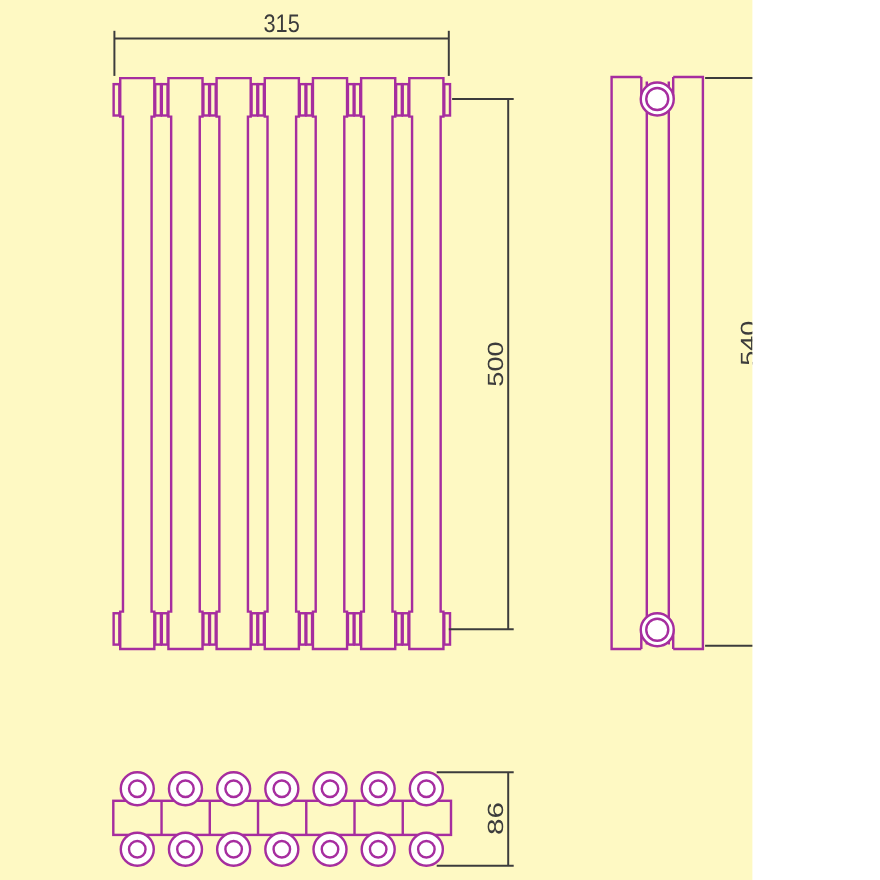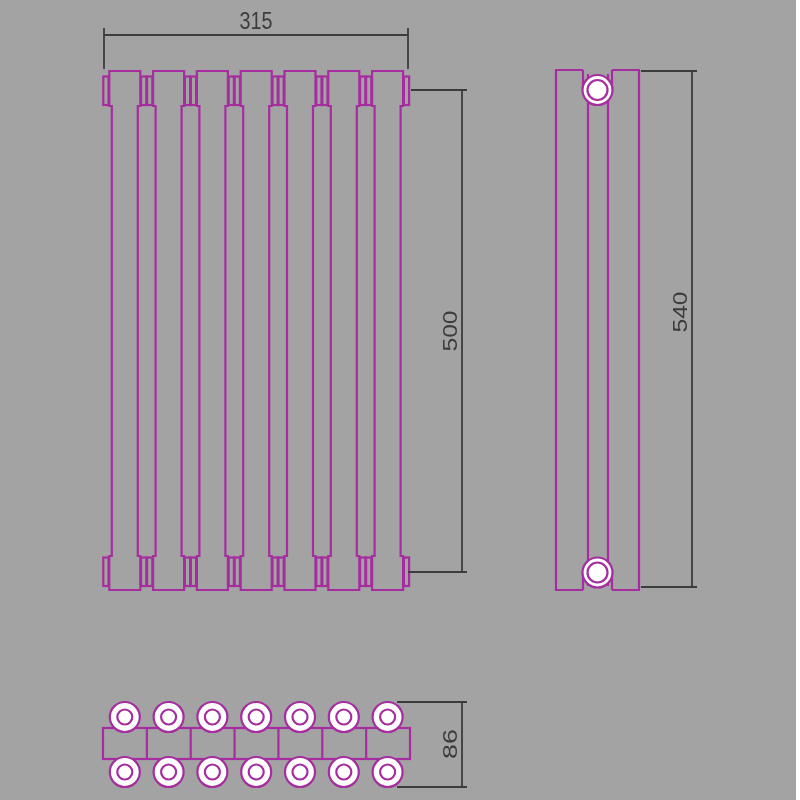--- a/index.html
+++ b/index.html
@@ -1,16 +1,16 @@
 <!DOCTYPE html>
 <html><head>
 <meta charset="utf-8">
 <style>
   html,body{margin:0;padding:0;background:#ffffff;}
-  .page{width:796px;height:800px;position:relative;background:#a3a3a3;overflow:hidden;}
+  .page{width:684px;height:800px;position:relative;background:#fef9c3;overflow:hidden;}
   svg text{
     font-family:"Liberation Sans", sans-serif;
     fill:#3C3C3C;
   }
 </style>
 </head>
 <body>
 
 <div class="page">
 <svg width="800" height="800" viewBox="0 0 800 800" xmlns="http://www.w3.org/2000/svg">

